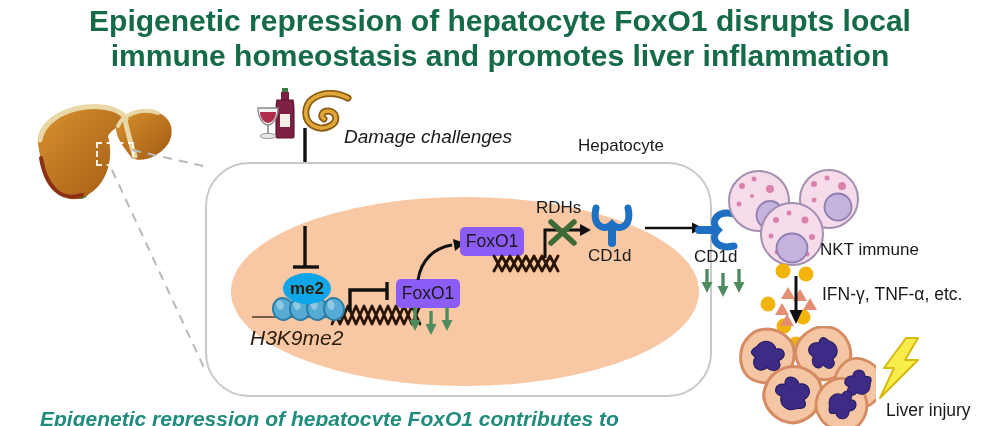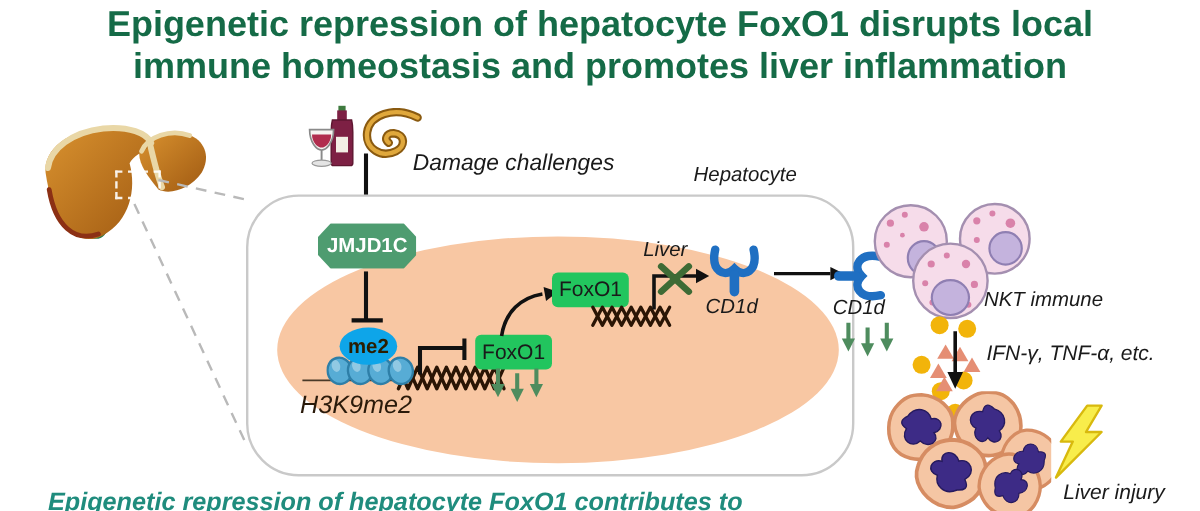--- a/index.html
+++ b/index.html
@@ -1,31 +1,31 @@
 <!DOCTYPE html>
 <html><head>
 <meta charset="utf-8">
 <style>
   html,body{margin:0;padding:0;background:#fff;}
   #canvas{position:relative;width:1000px;height:426px;overflow:hidden;background:#fff;
           font-family:"Liberation Sans",sans-serif;}
   .abs{position:absolute;}
   .title{left:0;right:0;top:3px;text-align:center;font-weight:bold;font-size:30px;
          line-height:35px;color:#156B47;}
-  .lbl{color:#1a1a1a;font-size:17px;white-space:nowrap;font-style:italic;}
+  .lbl{color:#1a1a1a;font-size:17px;white-space:nowrap;}
   .italic{font-style:italic;}
   .membrane-box{left:205px;top:162px;width:503px;height:231px;border:2.5px solid #c9c9c9;
                 border-radius:44px;background:#fff;}
   .cytoplasm{left:231px;top:197px;width:468px;height:189px;background:#F8C7A3;border-radius:50%;}
   .jmjd1c{left:265px;top:186px;width:82px;height:38px;background:#4E9C70;color:#fff;
           font-weight:bold;font-size:17px;display:flex;align-items:center;justify-content:center;
           clip-path:polygon(13% 0,87% 0,100% 30%,100% 70%,87% 100%,13% 100%,0 70%,0 30%);}
   .me2{left:283px;top:273px;width:48px;height:31px;background:#0ea5e9;border-radius:50%;
        color:#2b1d00;font-size:17px;font-weight:600;display:flex;align-items:center;justify-content:center;}
-  .foxbox{width:64px;height:29px;background:#22c55e;border-radius:5px;color:#1a1a1a;
+  .foxbox{width:64px;height:29px;background:#8b5cf6;border-radius:5px;color:#1a1a1a;
           font-size:17.5px;display:flex;align-items:center;justify-content:center;}
   .footer{left:40px;top:407px;font-size:21px;font-weight:bold;font-style:italic;color:#1F8C7D;white-space:nowrap;}
 </style>
 </head>
 <body>
 
 <div id="canvas">
 
   <div class="abs title">
     <div>Epigenetic repression of hepatocyte FoxO1 disrupts local</div>
@@ -73,21 +73,20 @@
 
   <svg class="abs" style="left:291px;top:126px;" width="30" height="56" viewBox="0 0 30 56">
     <line x1="14" y1="2" x2="14" y2="50" stroke="#111" stroke-width="3.4"></line>
     <line x1="2" y1="51" x2="28" y2="51" stroke="#111" stroke-width="3.4"></line>
   </svg>
 
   <div class="abs lbl" style="left:578px;top:136px;">Hepatocyte</div>
   <div class="abs membrane-box"></div>
   <div class="abs cytoplasm"></div>
 
-  <div class="abs jmjd1c">JMJD1C</div>
 
   <svg class="abs" style="left:291px;top:226px;" width="30" height="46" viewBox="0 0 30 46">
     <line x1="14" y1="0" x2="14" y2="40" stroke="#111" stroke-width="3.4"></line>
     <line x1="2" y1="41" x2="28" y2="41" stroke="#111" stroke-width="3.4"></line>
   </svg>
 
   <svg class="abs" style="left:250px;top:294px;" width="178" height="38" viewBox="0 0 178 38">
     <line x1="2" y1="23" x2="88" y2="23" stroke="#4a3a28" stroke-width="1.6"></line>
     <polyline points="82,30 90,12 98,30 106,12 114,30 122,12 130,30 138,12 146,30 154,12 162,30 170,12" fill="none" stroke="#2A1505" stroke-width="2.8" stroke-linejoin="round" stroke-linecap="round"></polyline>
     <polyline points="82,12 90,30 98,12 106,30 114,12 122,30 130,12 138,30 146,12 154,30 162,12 170,30" fill="none" stroke="#2A1505" stroke-width="2.8" stroke-linejoin="round" stroke-linecap="round"></polyline>
@@ -129,21 +128,21 @@
     <g transform="translate(46,9) rotate(-10)">
         <polygon points="0,-6 11,0 0,6" fill="#111"></polygon>
       </g>
   </svg>
 
   <div class="abs foxbox" style="left:460px;top:227px;">FoxO1</div>
   <svg class="abs" style="left:490px;top:251px;" width="72" height="24" viewBox="0 0 72 24">
     <polyline points="4,20 12,5 20,20 28,5 36,20 44,5 52,20 60,5 68,20" fill="none" stroke="#2A1505" stroke-width="2.8" stroke-linejoin="round" stroke-linecap="round"></polyline>
     <polyline points="4,5 12,20 20,5 28,20 36,5 44,20 52,5 60,20 68,5" fill="none" stroke="#2A1505" stroke-width="2.8" stroke-linejoin="round" stroke-linecap="round"></polyline>
   </svg>
-  <div class="abs lbl" style="left:536px;top:198px;">Liver</div>
+  <div class="abs lbl" style="left:536px;top:198px;">RDHs</div>
   <svg class="abs" style="left:536px;top:218px;" width="62" height="46" viewBox="0 0 62 46">
     <polyline points="9,40 9,12 44,12" fill="none" stroke="#111" stroke-width="3"></polyline>
     <polygon points="44,6 44,18 55,12" fill="#111"></polygon>
     <g stroke="#3E6B35" stroke-width="5.5" stroke-linecap="round">
       <line x1="15" y1="4" x2="38" y2="25"></line>
         <line x1="38" y1="4" x2="15" y2="25"></line>
     </g>
   </svg>
 
   <svg class="abs" style="left:590px;top:202px;" width="44" height="46" viewBox="0 0 44 46">

